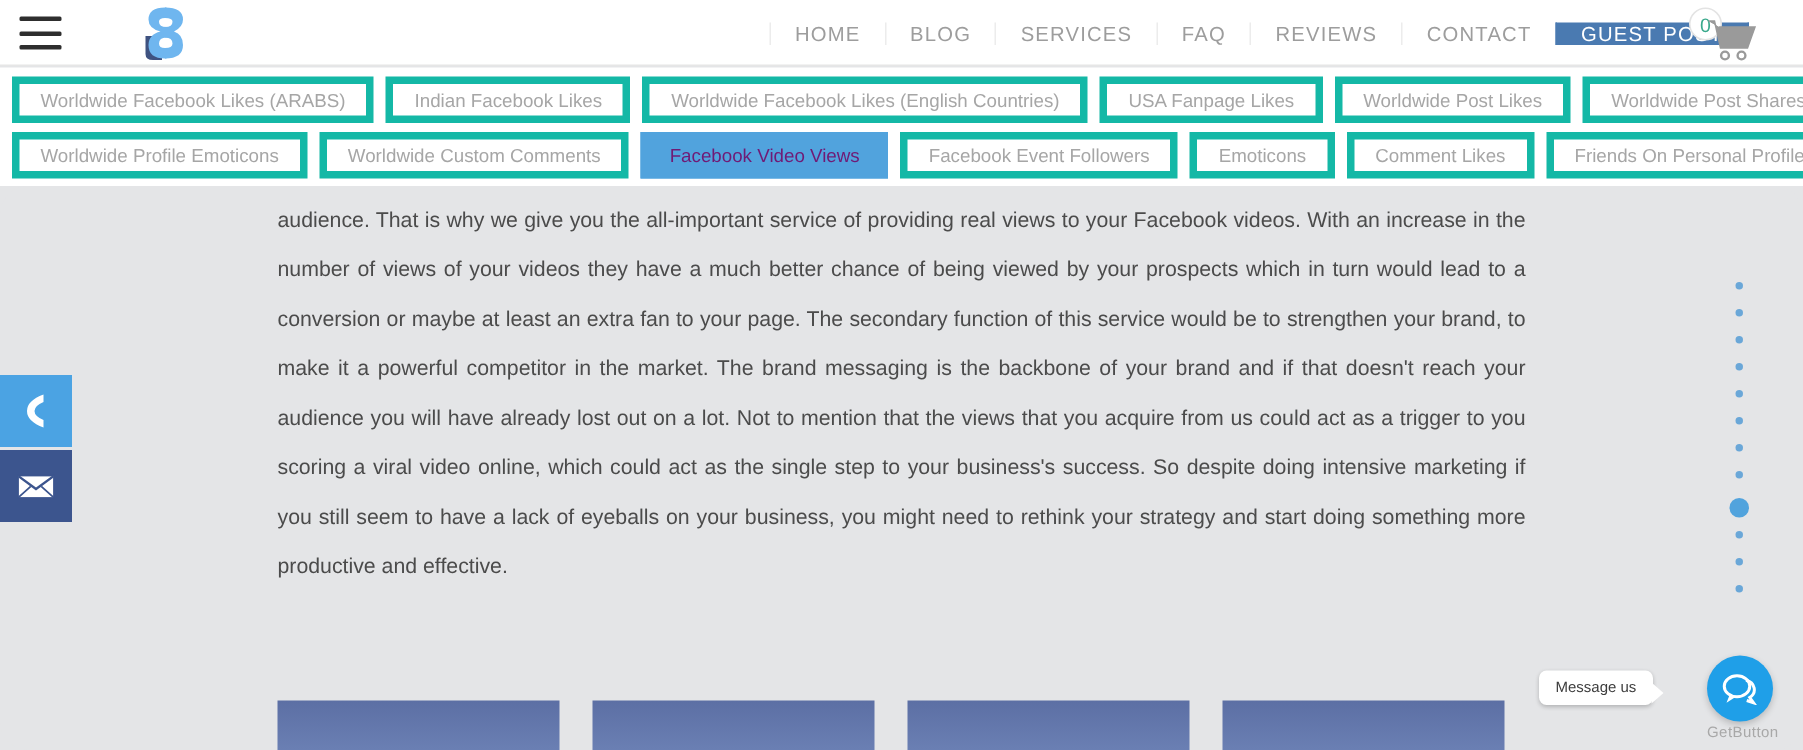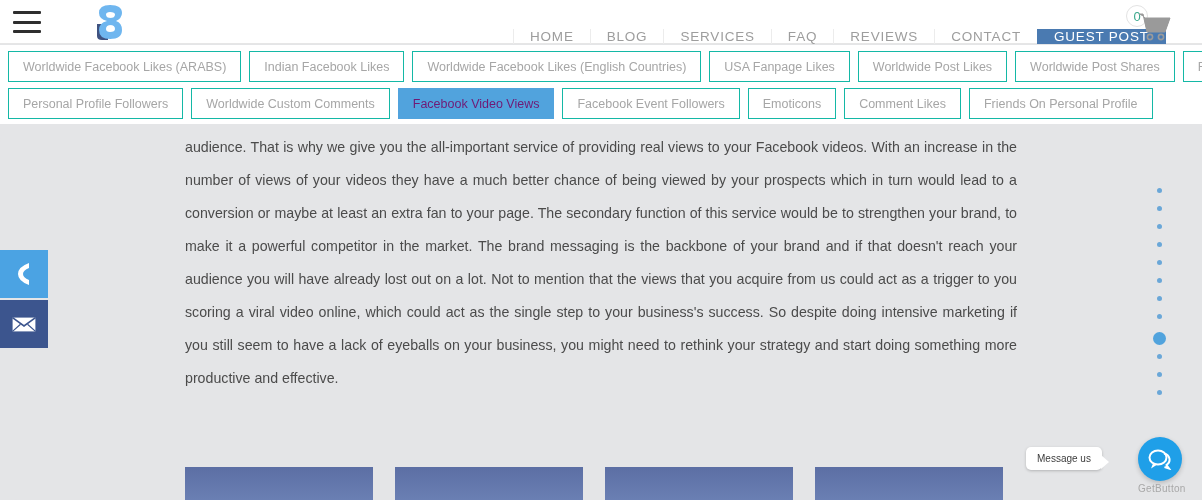--- a/index.html
+++ b/index.html
@@ -27,21 +27,21 @@
   #hamburger span { display: block; height: 3px; width: 28px; background: #2e2e2e; border-radius: 1px; }
 
   #logo {
     position: absolute; left: 88px; top: 2px;
     width: 44px; height: 40px;
   }
 
   #main-nav {
     position: absolute; left: 513px; top: 0;
     height: 44px;
-    display: flex; align-items: flex-end;
+    display: flex; align-items: center;
   }
   #main-nav .nav-item {
     display: flex; align-items: center; justify-content: center;
     padding: 0 16px;
     font-size: 13.5px;
     letter-spacing: 0.8px;
     color: #9d9d9d;
     border-left: 1px solid #ececec;
     cursor: pointer;
     white-space: nowrap;
@@ -75,21 +75,21 @@
     width: 1202px; height: 79px;
     background: #ffffff;
   }
   .tab-row { display: flex; padding-left: 8px; gap: 8px; }
   .tab-row.row1 { padding-top: 6px; }
   .tab-row.row2 { padding-top: 6px; }
   .tab {
     height: 31px;
     display: flex; align-items: center;
     padding: 0 14px;
-    border: 1px solid #14b8a6;
+    border: 5px solid #14b8a6;
     background: #fff;
     color: #a6a6a6;
     font-size: 12.5px;
     white-space: nowrap;
     cursor: pointer;
   }
   .tab.active {
     background: #51a3dd;
     border-color: #51a3dd;
     color: #701a75;
@@ -264,21 +264,21 @@
   <div class="tab-row row1">
     <div class="tab">Worldwide Facebook Likes (ARABS)</div>
     <div class="tab">Indian Facebook Likes</div>
     <div class="tab">Worldwide Facebook Likes (English Countries)</div>
     <div class="tab">USA Fanpage Likes</div>
     <div class="tab">Worldwide Post Likes</div>
     <div class="tab">Worldwide Post Shares</div>
     <div class="tab">Fanpage 5-Star Ratings</div>
   </div>
   <div class="tab-row row2">
-    <div class="tab">Personal Profile Followers</div>
+    <div class="tab">Worldwide Profile Emoticons</div>
     <div class="tab">Worldwide Custom Comments</div>
     <div class="tab active">Facebook Video Views</div>
     <div class="tab">Facebook Event Followers</div>
     <div class="tab">Emoticons</div>
     <div class="tab">Comment Likes</div>
     <div class="tab">Friends On Personal Profile</div>
   </div>
 </div>
 
 <div id="content">

